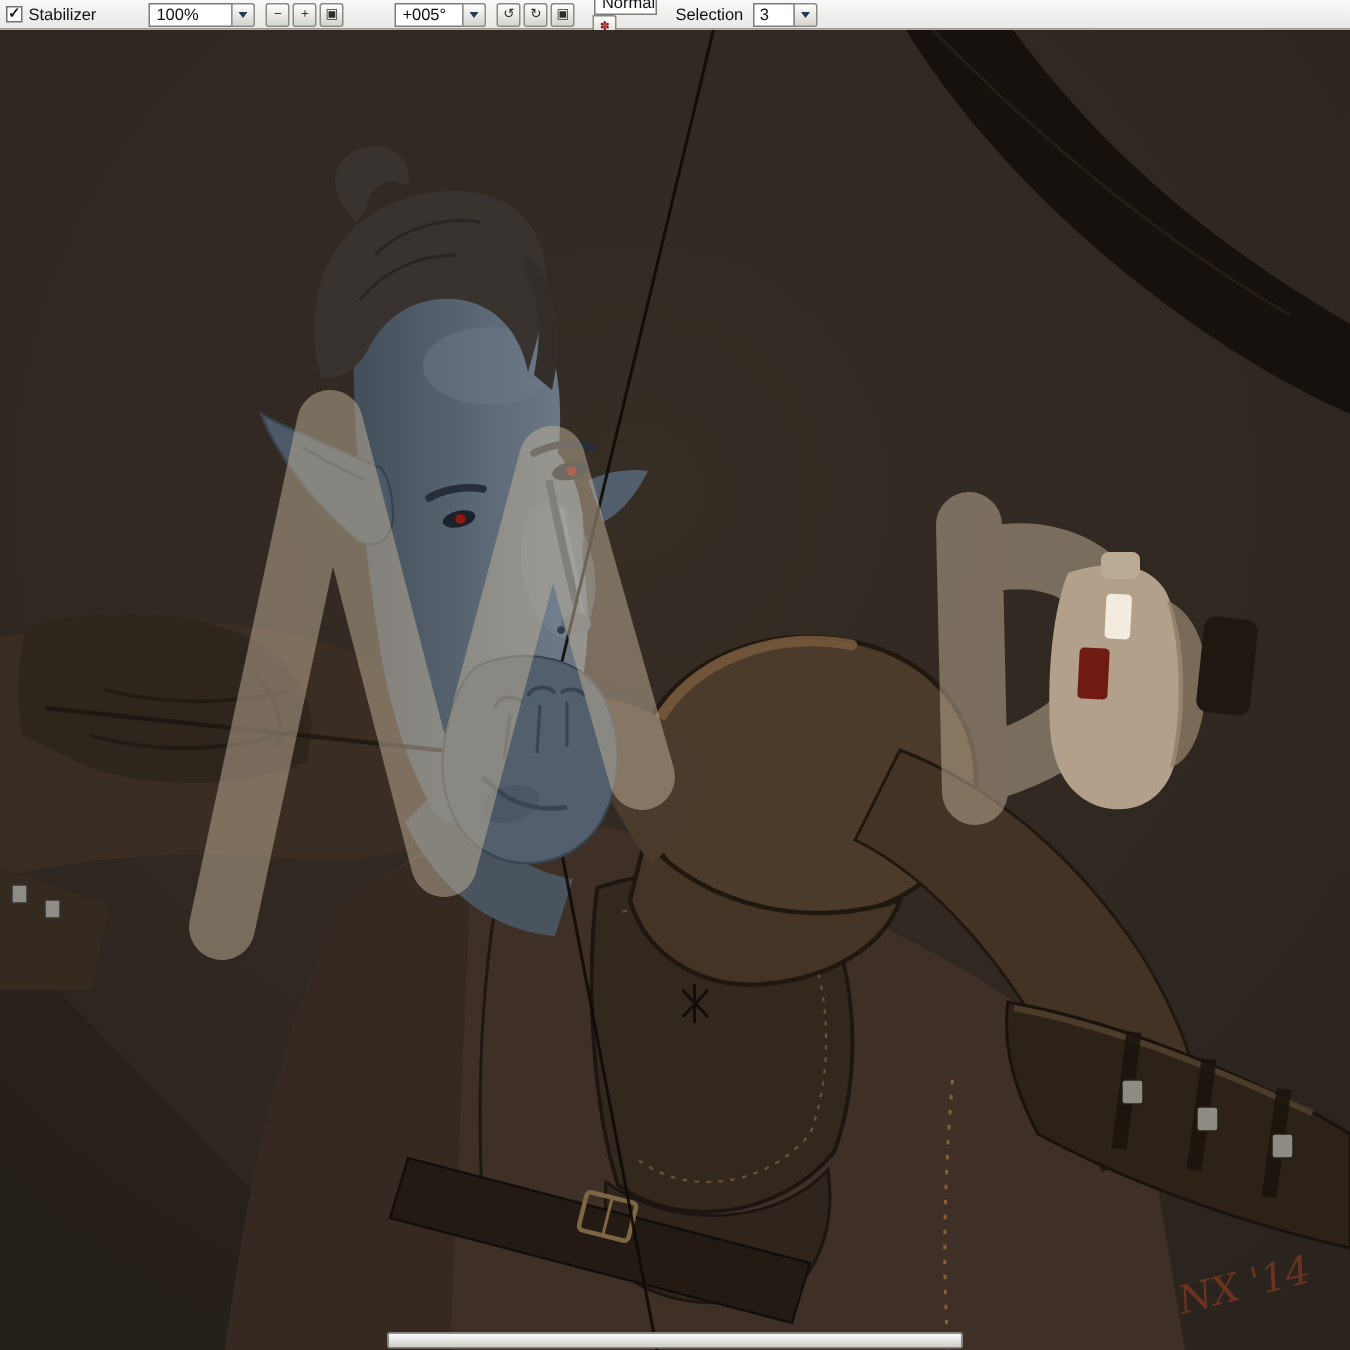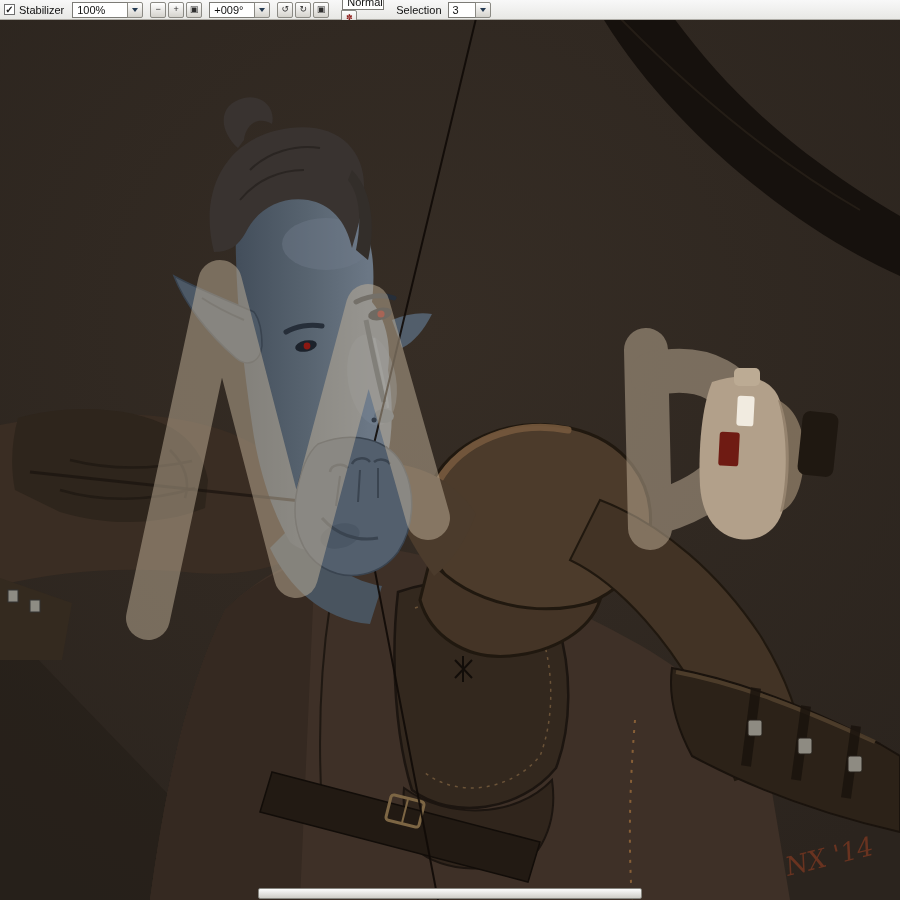--- a/index.html
+++ b/index.html
@@ -16,21 +16,21 @@
     display:flex;align-items:center;gap:7px;padding:0 4px;
     font-size:11px;color:#111;
   }
   .tgroup{display:flex;align-items:center;gap:2px;}
   .chkwrap{display:flex;align-items:center;gap:3px;}
   .chkbox{
     width:11px;height:11px;background:#fff;border:1px solid #6f6f6f;box-sizing:border-box;
     display:flex;align-items:center;justify-content:center;
     font-size:10px;line-height:1;color:#1a1a1a;font-weight:bold;
   }
-  .combo{display:flex;align-items:stretch;}
+  .combo{display:flex;align-items:stretch;margin-left:27px;}
   .combo .field{
     height:16px;box-sizing:border-box;background:#fff;border:1px solid #7c7b76;
     padding:0 4px;display:flex;align-items:center;font-size:11px;white-space:nowrap;
   }
   .w56{width:56px;} .w46{width:46px;} .w42{width:42px;} .w28{width:28px;}
   .btn{
     width:16px;height:16px;box-sizing:border-box;
     background:linear-gradient(#ffffff,#d5d3cd);
     border:1px solid #8b8a84;border-radius:2px;
     display:flex;align-items:center;justify-content:center;
@@ -76,21 +76,21 @@
     </button>
   </div>
 
   <div class="tgroup">
     <button class="btn">−</button>
     <button class="btn">+</button>
     <button class="btn">▣</button>
   </div>
 
   <div class="combo">
-    <div class="field w46">+009°</div>
+    <div class="field w46">+005°</div>
     <button class="btn attach">
       <span class="arrow-down"></span>
     </button>
   </div>
 
   <div class="tgroup">
     <button class="btn">↺</button>
     <button class="btn">↻</button>
     <button class="btn">▣</button>
   </div>

